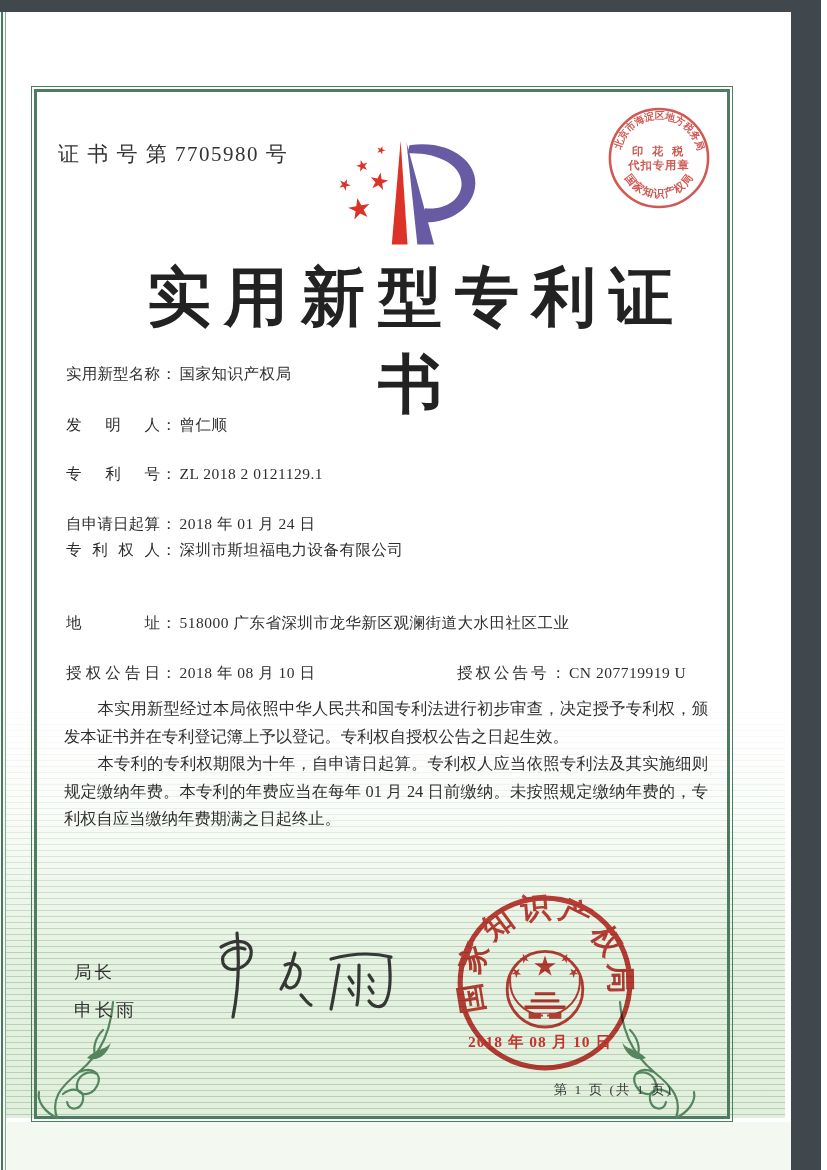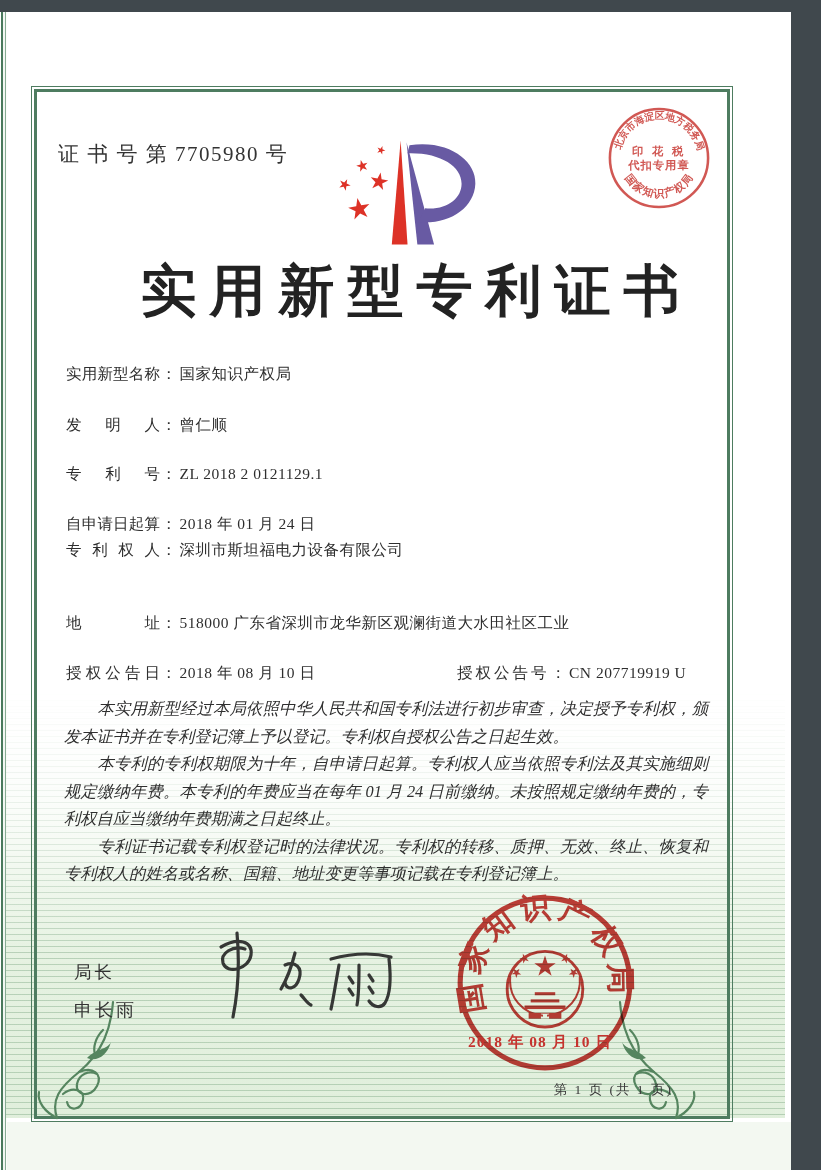--- a/index.html
+++ b/index.html
@@ -29,34 +29,34 @@
   .frame-inner{position:absolute;inset:2px;border:3px solid #4e7c60;}
 
   .flourish{width:92px;height:122px;}
   .flourish-left{left:25px;top:1000px;}
   .flourish-right{left:616px;top:1000px;transform:scaleX(-1);}
 
   .cert-no{left:58px;top:140px;font-size:21px;letter-spacing:1.5px;color:#333;}
 
   .logo{left:323px;top:136px;}
 
-  .title{left:100px;top:254px;width:620px;text-align:center;font-size:56px;letter-spacing:13px;
+  .title{left:100px;top:254px;width:620px;text-align:center;font-size:64px;letter-spacing:13px;
          padding-left:13px;box-sizing:border-box;font-weight:600;color:#222;}
   .f-row{position:absolute;left:66px;font-size:15.5px;white-space:nowrap;color:#2e2e2e;}
   .f-label{display:inline-block;width:94px;text-align:justify;text-align-last:justify;vertical-align:top;}
   .f-colon{margin:0 3px 0 1px;}
   .f-val{letter-spacing:0.5px;}
   .row-name{top:364px;} .row-inventor{top:415px;} .row-patno{top:464px;}
   .row-filing{top:514px;} .row-patentee{top:540px;font-family:Liberation Serif, serif;}
   .row-address{top:612px;white-space:normal;width:650px;line-height:21px;}
   .addr-l2{display:block;margin-left:117px;}
   .row-grant{top:663px;} .grant-right{position:absolute;left:391px;top:0;white-space:nowrap;}
   .grant-right .f-label2{letter-spacing:3px;}
 
-  .paras{left:64px;top:695px;width:644px;font-size:16.3px;line-height:27.5px;color:#2f2f2f;text-align:justify;font-style:italic;}
+  .paras{left:64px;top:695px;width:644px;font-size:16.3px;line-height:27.5px;color:#2f2f2f;text-align:justify;}
   .paras p{margin:0;text-indent:2.05em;}
 
   .sig-title{left:74px;top:960px;font-size:17.5px;letter-spacing:3px;color:#333;}
   .sig-name{left:74px;top:998px;font-size:18px;letter-spacing:3px;color:#333;}
   .sig-svg{left:193px;top:925px;}
 
   .seal{left:453px;top:891px;mix-blend-mode:multiply;opacity:.95;}
   .seal-date{left:468px;top:1032px;font-size:15.5px;color:#c5342f;letter-spacing:1px;font-weight:600;z-index:6;}
   .stamp{left:605px;top:104px;mix-blend-mode:multiply;opacity:.92;}
 
@@ -155,21 +155,20 @@
 <div class="abs f-row row-grant z5">
   <span class="f-label">授权公告日</span><span class="f-colon">：</span><span class="f-val">2018 年 08 月 10 日</span>
   <span class="grant-right">
     <span class="f-label2">授权公告号</span><span class="f-colon">：</span><span class="f-val">CN 207719919 U</span>
   </span>
 </div>
 
 <div class="abs paras z5">
   <p>本实用新型经过本局依照中华人民共和国专利法进行初步审查，决定授予专利权，颁发本证书并在专利登记簿上予以登记。专利权自授权公告之日起生效。</p>
   <p>本专利的专利权期限为十年，自申请日起算。专利权人应当依照专利法及其实施细则规定缴纳年费。本专利的年费应当在每年 01 月 24 日前缴纳。未按照规定缴纳年费的，专利权自应当缴纳年费期满之日起终止。</p>
-  <p>专利证书记载专利权登记时的法律状况。专利权的转移、质押、无效、终止、恢复和专利权人的姓名或名称、国籍、地址变更等事项记载在专利登记簿上。</p>
 </div>
 
 <div class="abs sig-title z5">局长</div>
 <div class="abs sig-name z5">申长雨</div>
 <svg class="abs sig-svg z5" width="210" height="100" viewBox="0 0 210 100">
   <g stroke="#1f1f1f" stroke-width="3.2" fill="none" stroke-linecap="round" opacity="0.88">
     <path d="M28,22 C45,12 60,16 58,30 C56,44 34,50 30,38 C27,28 40,20 52,24"></path>
     <path d="M44,8 C46,30 46,62 40,92"></path>
     <path d="M102,28 C98,44 94,54 88,64"></path>
     <path d="M92,40 C102,36 110,42 106,54 C103,64 94,66 92,58"></path>

